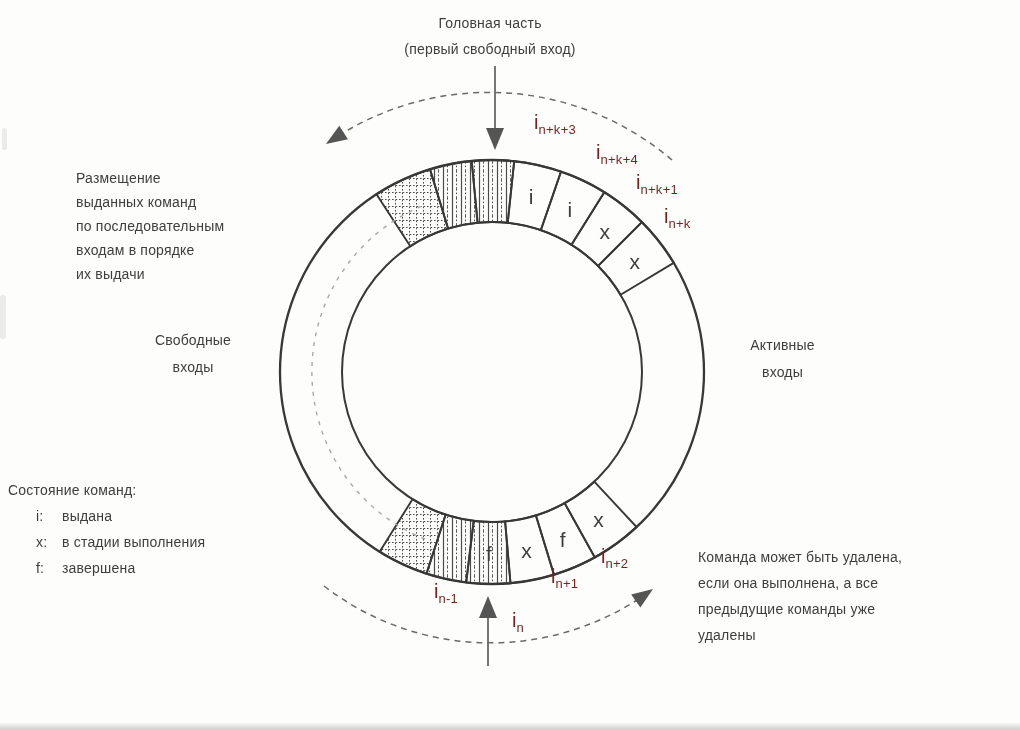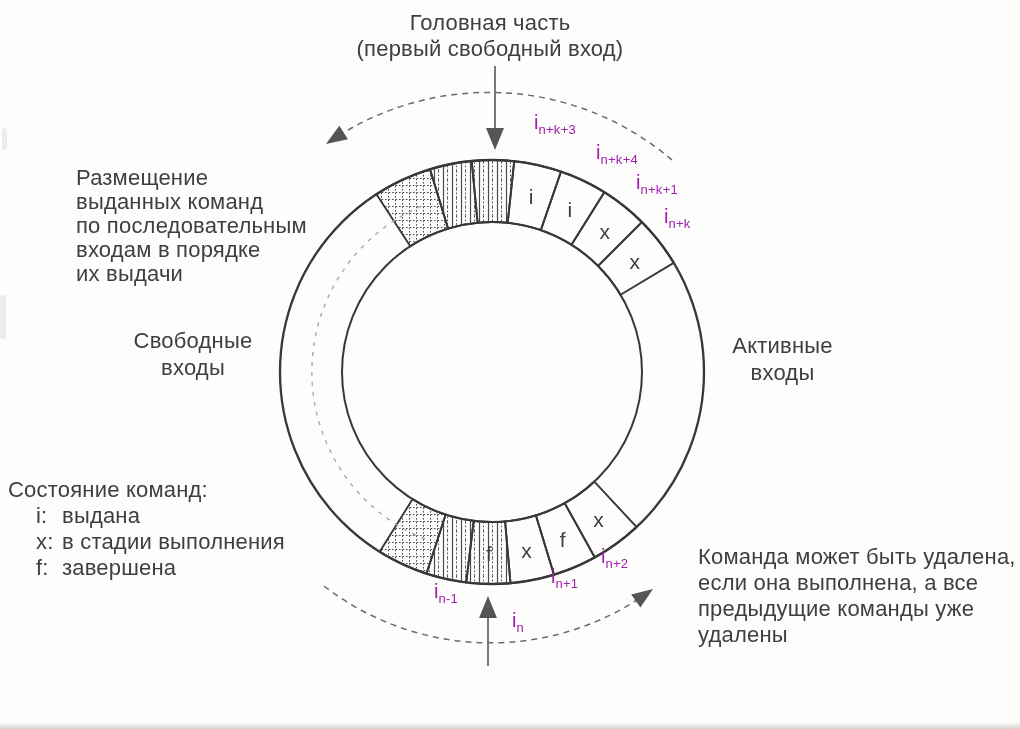--- a/index.html
+++ b/index.html
@@ -5,33 +5,33 @@
   html,body{margin:0;padding:0;background:#ffffff;}
   .page{
     position:relative;
     width:1020px;height:729px;
     background:#fdfdfc;
     overflow:hidden;
     font-family:"Liberation Sans","DejaVu Sans",sans-serif;
     color:#3e3e3e;
   }
   svg{position:absolute;left:0;top:0;}
-  .lbl{position:absolute;font-size:22px;line-height:25px;letter-spacing:.2px;}
+  .lbl{position:absolute;font-size:14px;line-height:25px;letter-spacing:.2px;}
   .centered{text-align:center;}
   .head-label{left:300px;top:10px;width:380px;line-height:26px;}
   .placement-note{left:76px;top:166px;width:260px;line-height:24px;}
   .free-entries{left:118px;top:327px;width:150px;line-height:27px;}
   .active-entries{left:710px;top:332px;width:145px;line-height:27px;}
   .legend{left:8px;top:477px;line-height:26px;}
   .legend-row{display:flex;}
   .legend-term{width:26px;margin-left:28px;}
   .removal-note{left:698px;top:544px;width:325px;line-height:26px;}
   .tail-label{left:300px;top:674px;width:380px;line-height:25px;}
   .index-label{
-    position:absolute;font-size:20px;line-height:20px;color:#a21caf;
+    position:absolute;font-size:20px;line-height:20px;color:#7f1d1d;
     white-space:nowrap;
   }
   .index-label sub{font-size:13px;line-height:10px;letter-spacing:.3px;}
   .bottom-edge{
     position:absolute;left:0;bottom:0;width:100%;height:7px;
     background:linear-gradient(to bottom, rgba(180,180,180,0), rgba(160,160,160,.45));
   }
   .scan-smudge{position:absolute;background:#c9c9c9;opacity:.35;border-radius:3px;}
 </style>
 </head>

